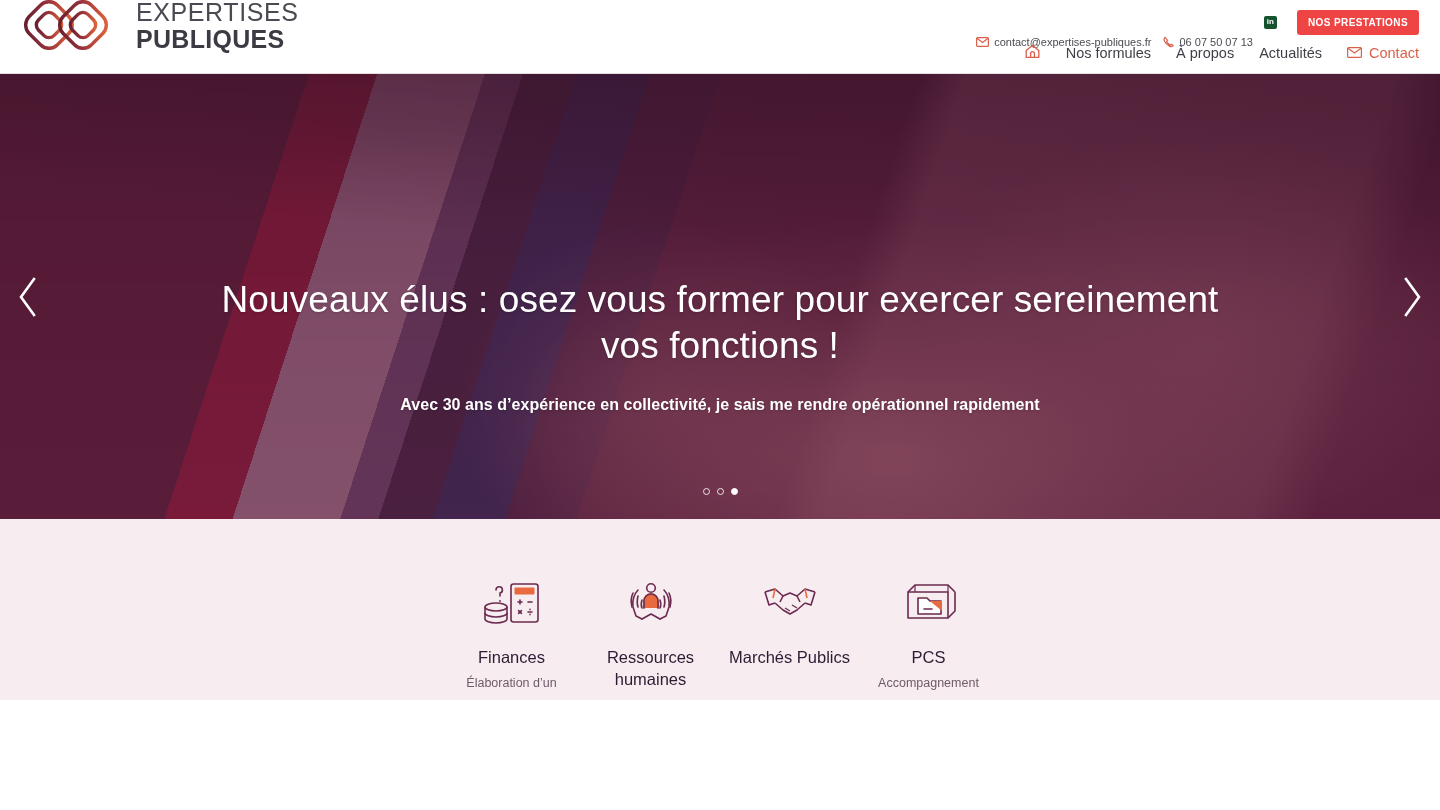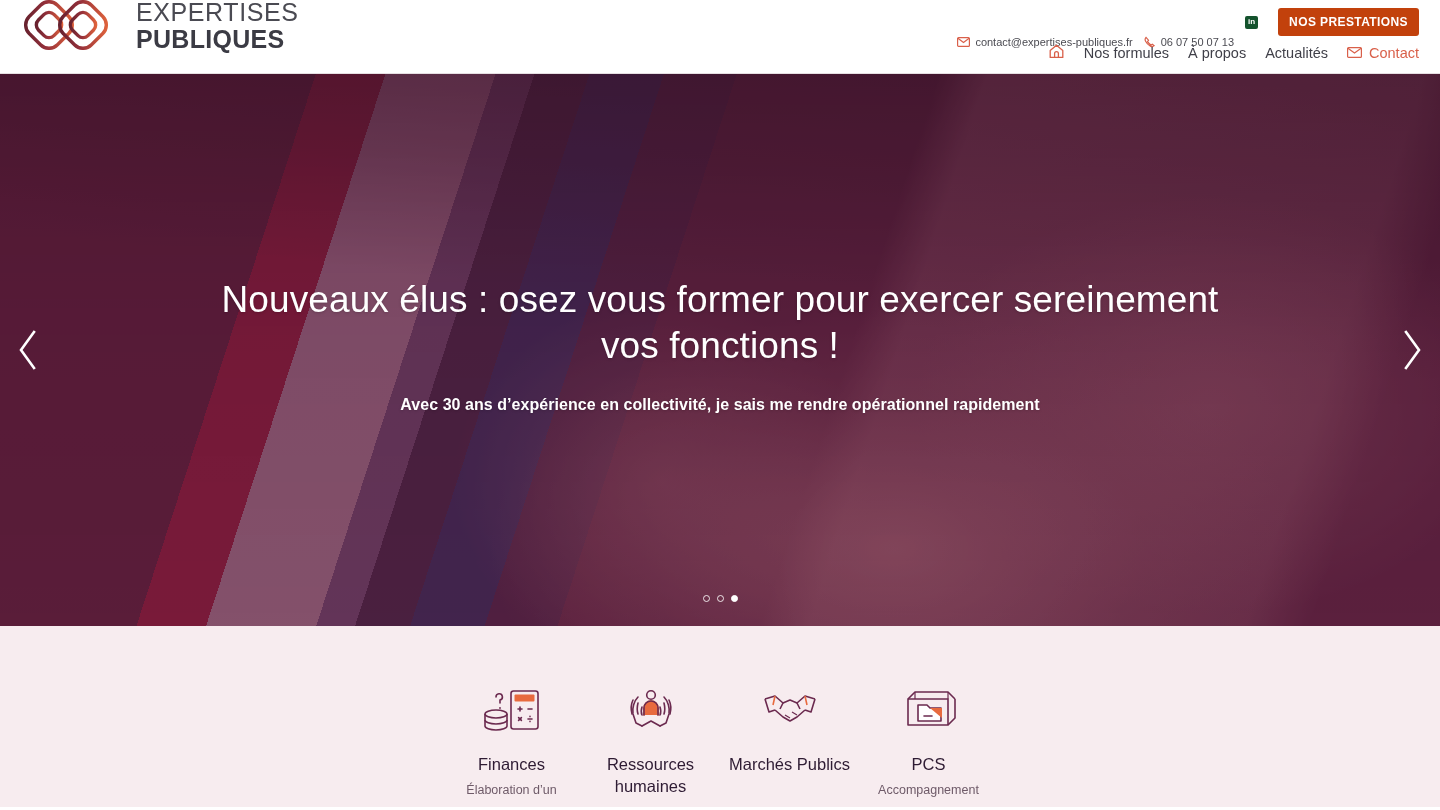--- a/index.html
+++ b/index.html
@@ -48,43 +48,43 @@
   }
   .topbar-item .ic { display: flex; align-items: center; }
   .li-badge {
     width: 13px; height: 13px; background: #14532d;
     border-radius: 2px; display: flex; align-items: center;
     justify-content: center; color: #fff; font-size: 8px;
     font-weight: 700; line-height: 1; font-family: "Liberation Sans", sans-serif;
     margin-right: 20px;
   }
   .btn-presta {
-    background: #c2410c; color: #fff;
-    font-size: 12px; font-weight: 700; letter-spacing: 0.4px;
+    background: #ef4444; color: #fff;
+    font-size: 10px; font-weight: 700; letter-spacing: 0.4px;
     padding: 7px 11px; border-radius: 3px; border: none;
     cursor: pointer; white-space: nowrap;
     font-family: "Liberation Sans", sans-serif;
   }
 
   .mainnav {
     display: flex; align-items: center;
     gap: 0; margin-top: 11px;
   }
   .nav-item {
     font-size: 14.5px; color: #3f3f48;
-    margin-left: 19px; white-space: nowrap;
+    margin-left: 25px; white-space: nowrap;
     cursor: pointer; display: flex; align-items: center; gap: 7px;
   }
   .nav-item.accent { color: #d9604a; }
   .nav-home { margin-left: 0; }
 
   
   .hero {
     position: relative;
-    width: 1440px; height: 552px;
+    width: 1440px; height: 445px;
     overflow: hidden;
     background: #6b2a4f;
   }
   .hero-photo {
     position: absolute; inset: 0;
     background:
       
       radial-gradient(ellipse 560px 330px at 62% 86%, rgba(226,170,168,0.55) 0%, rgba(190,130,140,0.22) 45%, rgba(0,0,0,0) 72%),
       radial-gradient(ellipse 420px 300px at 84% 60%, rgba(206,150,155,0.40) 0%, rgba(0,0,0,0) 70%),
       radial-gradient(ellipse 300px 260px at 46% 74%, rgba(215,165,168,0.35) 0%, rgba(0,0,0,0) 70%),

